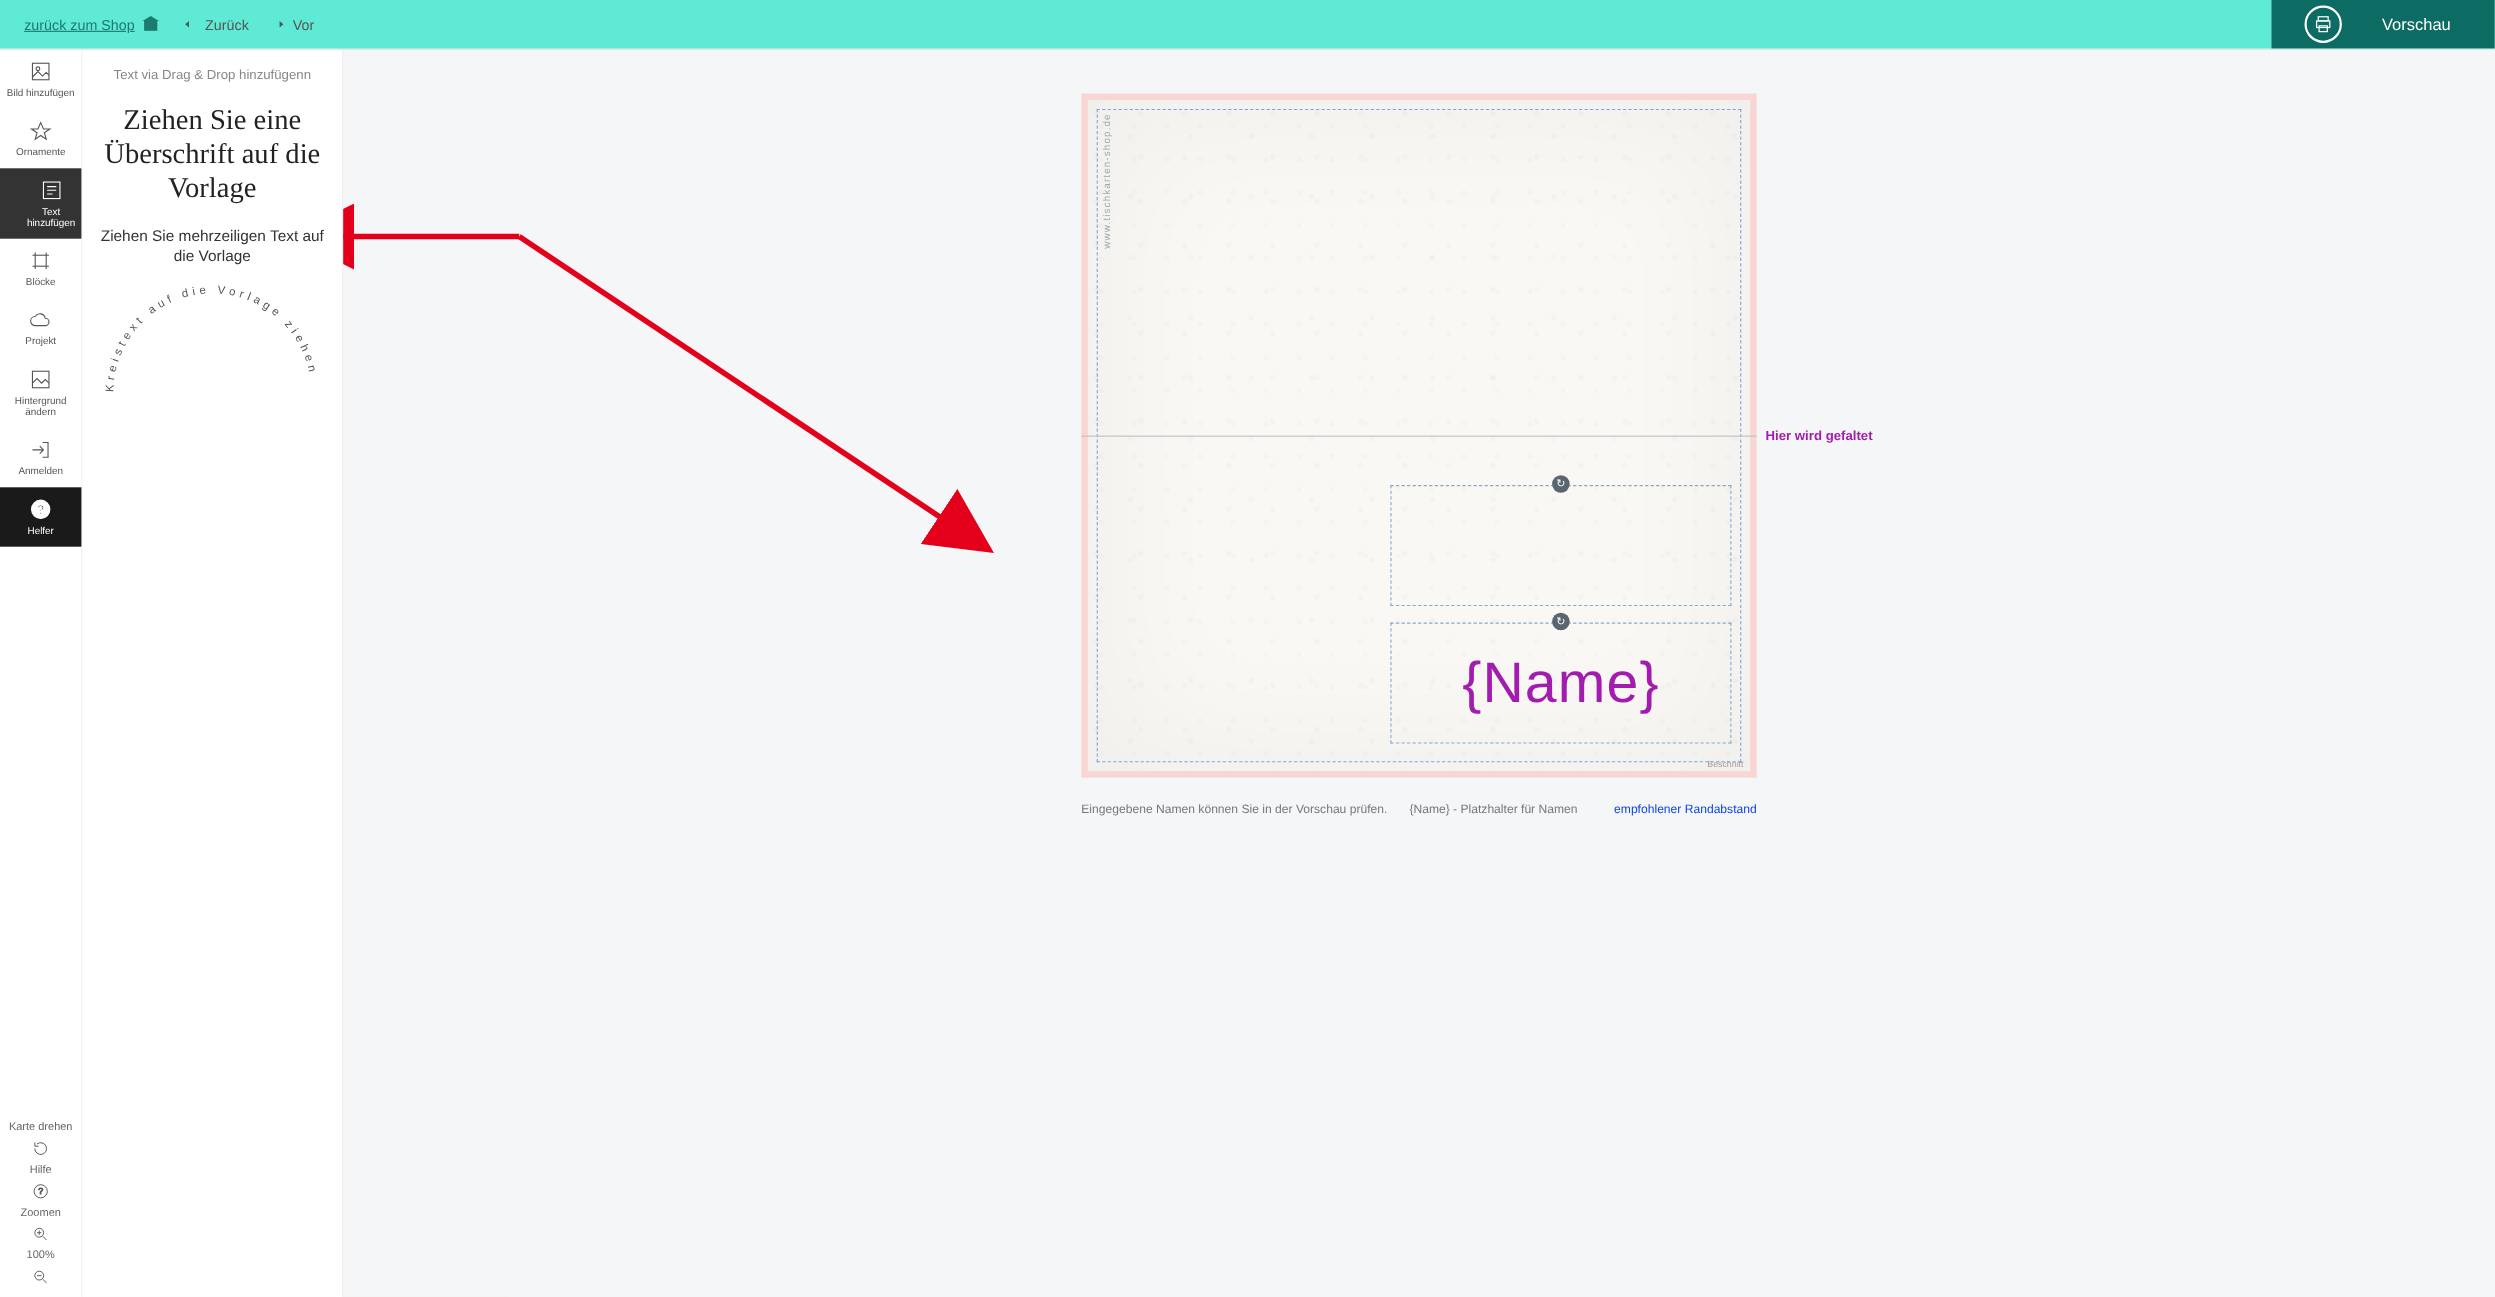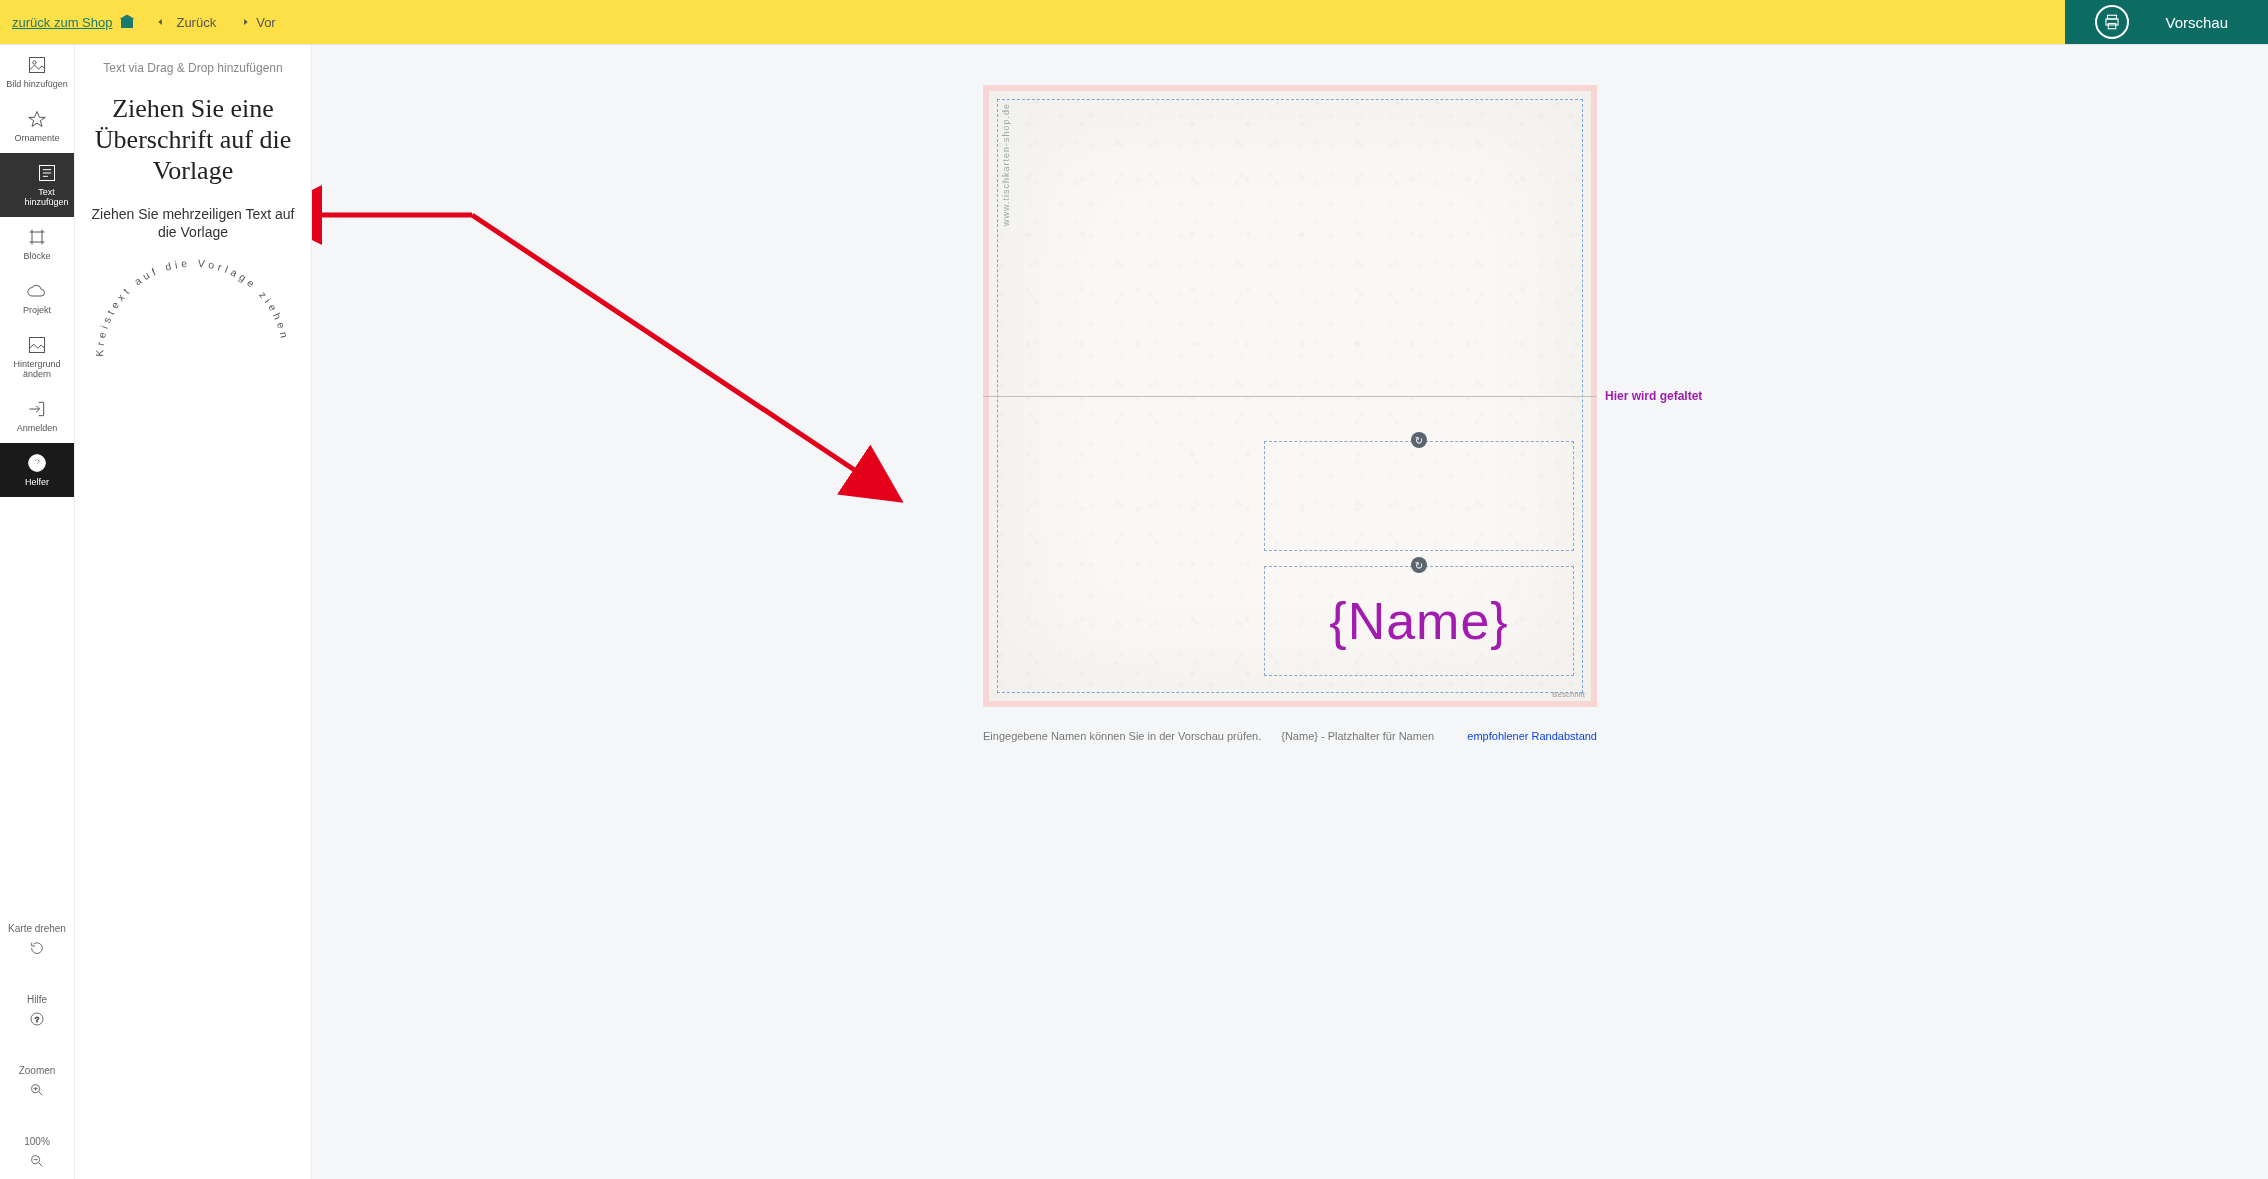--- a/index.html
+++ b/index.html
@@ -1,22 +1,23 @@
 <!DOCTYPE html>
 <html><head>
 <meta charset="utf-8">
 <style>
   * { box-sizing: border-box; margin: 0; padding: 0; }
   html, body { width: 100%; height: 100%; font-family: "Helvetica Neue", Arial, sans-serif; }
   body { display: flex; flex-direction: column; background: #f5f5f5; color: #333; font-size: 13px; }
 
   
   .header {
-    height: 45px; display: flex; align-items: center; background: #fde047;
+    height: 45px; display: flex; align-items: center; background: #5eead4;
     border-bottom: 1px solid #e5e5e5;
+    padding-left: 10px;
   }
   .header-left { display: flex; align-items: center; gap: 20px; padding-left: 12px; }
   .back-shop { color: #1d7a70; font-size: 13px; display: flex; align-items: center; gap:6px; cursor: pointer; text-decoration: underline;}
   .back-shop svg { width: 18px; height: 18px; }
   .nav-btn { display: flex; align-items: center; gap: 6px; color:#555; cursor: pointer; font-size: 13px;}
   .nav-btn svg { width: 14px; height: 14px; fill:#555;}
   .header-right { margin-left: auto; height: 100%; display:flex; align-items:center; }
   .preview-btn {
     background: #0c6b62; color: #fff; height:100%; display:flex; align-items:center;
     gap:36px; padding: 0 40px 0 30px; cursor:pointer; font-size:15px; font-weight:500;
@@ -32,21 +33,21 @@
   .rail { width:75px; background:#fff; border-right:1px solid #eee; display:flex; flex-direction:column;}
   .rail-item { display:flex; flex-direction:column; align-items:center; justify-content:center;
     padding:10px 2px; font-size:9px; color:#555; cursor:pointer; text-align:center; gap:4px;}
   .rail-item.active { background:#333; color:#fff;padding-left:21px; }
   .rail-item svg { width:20px; height:20px; stroke:#555; fill:none; stroke-width:1.2;}
   .rail-item.active svg { stroke:#fff; }
   .rail-item.dark { background:#1a1a1a; color:#fff;}
   .rail-item.dark svg { stroke:#fff; fill:#fff;}
   .rail-spacer { flex:1; }
   .rail-footer { display:flex; flex-direction:column; align-items:center; padding-bottom:10px; gap:6px;}
-  .rail-footer .lbl { font-size:10px; color:#666;margin-top:32px;}
+  .rail-footer .lbl { font-size:10px; color:#666;}
   .rail-footer svg { width:16px; height:16px; stroke:#555; fill:none; stroke-width:1.3;}
 
   
   .panel { width:237px; background:#fff; border-right:1px solid #eee; padding:16px 14px;
     display:flex; flex-direction:column; gap:18px;}
   .panel-hdr { font-size:12px; color:#888; text-align:center;}
   .drag-heading { font-family: Georgia, 'Times New Roman', serif; font-size:26px; line-height:1.2;
     text-align:center; color:#222; cursor:grab;}
   .drag-multiline { font-size:14px; text-align:center; color:#333; cursor:grab; line-height:1.3;}
   .circle-text-wrap { position:relative; height:110px; cursor:grab;}

